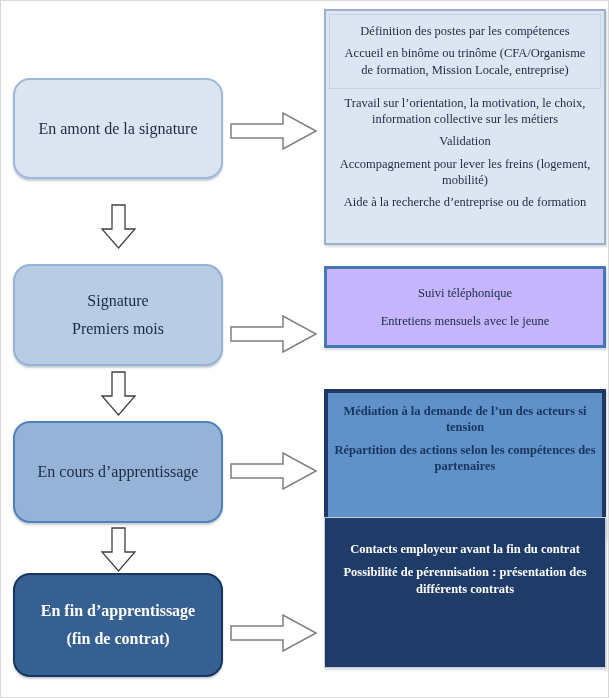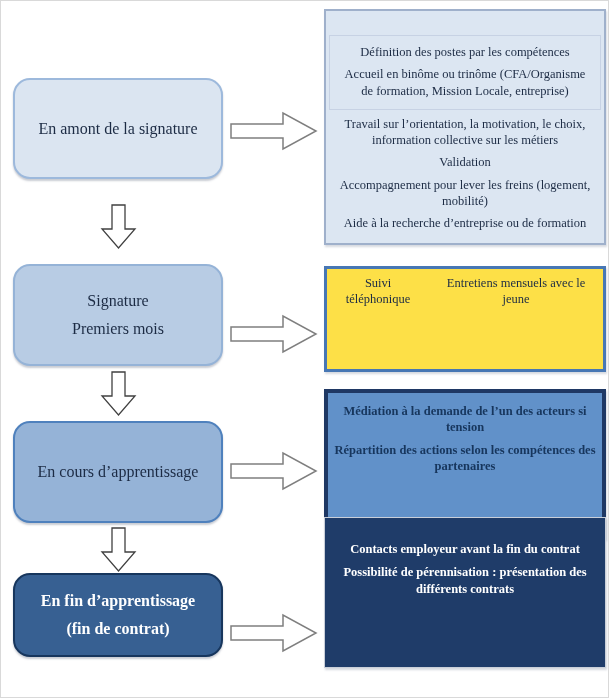--- a/index.html
+++ b/index.html
@@ -13,40 +13,40 @@
   .step {
     position:absolute; left:12px; width:210px; box-sizing:border-box;
     border-radius:17px; display:flex; flex-direction:column;
     align-items:center; justify-content:center; text-align:center;
     font-size:16px; color:#1c2b44; box-shadow:0 2px 2px rgba(100,110,130,.35);
   }
   .step .line { margin:5px 0; }
   .step1 { top:77px;  height:101px; background:#dbe5f1; border:2.5px solid #9db9dc; }
   .step2 { top:263px; height:102px; background:#b8cce4; border:2.5px solid #95b3d7; }
   .step3 { top:420px; height:102px; background:#95b3d7; border:2.5px solid #4f81bd; }
-  .step4 { top:572px; height:84px; background:#376092; border:2.5px solid #17365d;
+  .step4 { top:572px; height:104px; background:#376092; border:2.5px solid #17365d;
            color:#ffffff; font-weight:bold; }
 
   
   .down-arrow { position:absolute; left:99px; width:37px; height:46px; }
   .da1 { top:203px; } .da2 { top:370px; } .da3 { top:526px; }
   .right-arrow { position:absolute; left:229px; width:88px; height:40px; }
   .ra1 { top:110px; } .ra2 { top:313px; } .ra3 { top:450px; } .ra4 { top:612px; }
 
   
   .panel {
     position:absolute; left:323px; width:282px; box-sizing:border-box;
     text-align:center; font-size:12.5px; color:#1c2b44;
     box-shadow:1px 2px 2px rgba(120,130,150,.30);
   }
   .panel p { margin:6px 6px; line-height:1.3; }
-  .panel1 { top:8px;   height:236px; background:#dce6f2; border:2px solid #9fb0cb; padding-top:21px; }
+  .panel1 { top:8px;   height:236px; background:#dce6f2; border:2px solid #9fb0cb; padding-top:0; }
   .panel1 .innerbox { border:1px solid #c7d2e4; margin:3px 3px 2px 3px; padding:2px 2px 4px 2px; }
-  .panel2 { top:265px; height:106px; background:#fde047; border:3px solid #4777b4;
-            display:flex; flex-direction:row; justify-content:center; }
+  .panel2 { top:265px; height:82px; background:#c4b5fd; border:3px solid #4777b4;
+            display:flex; flex-direction:column; justify-content:center; }
   .panel3 { top:388px; height:150px; background:#6191c9; border:4px solid #1f3864;
             font-weight:bold; color:#17365d; padding-top:4px; }
   .panel4 { top:516px; height:151px; background:#1f3c69; border:1px solid #c9cfd9;
             font-weight:bold; color:#ffffff; padding-top:16px; }
   .panel4 p { margin:7px 8px; }
 </style>
 </head>
 <body>
 
 <div class="page">

